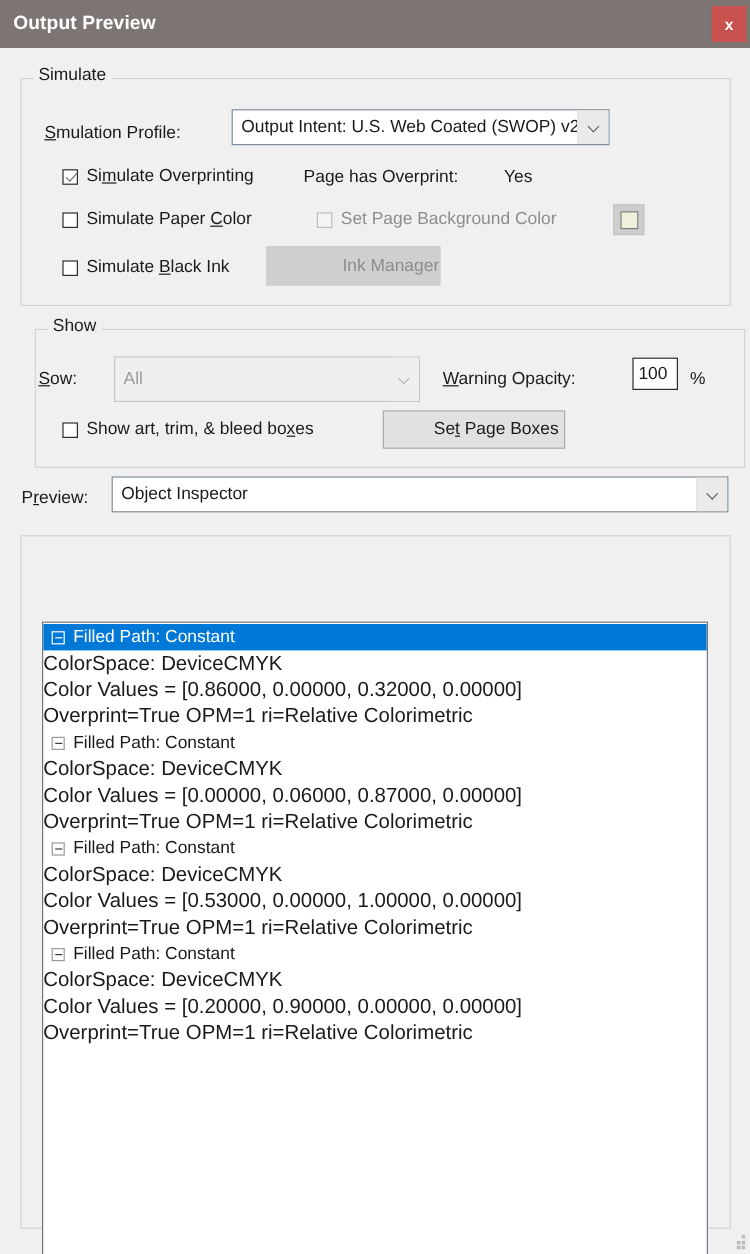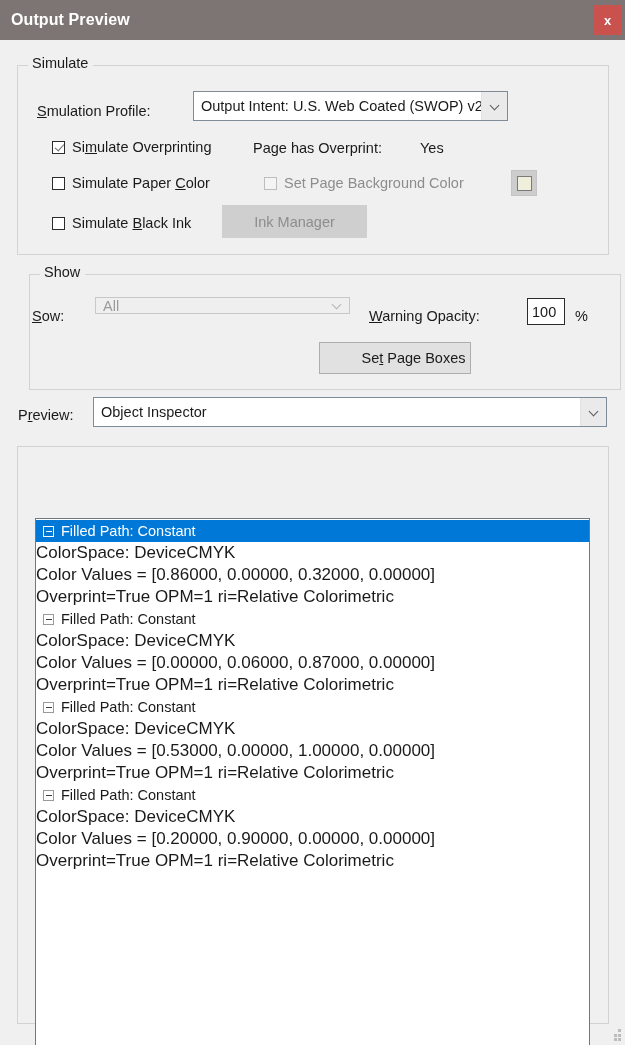--- a/index.html
+++ b/index.html
@@ -335,44 +335,48 @@
 
   <div class="swatch-btn" style="left:511px; top:130px; width:26px; height:26px;">
     <span class="swatch-inner" id="swatch-inner" style="background: rgb(239, 239, 220);"></span>
   </div>
 
   <div class="cbox-row" style="left:36px; top:176px;">
     <span class="cbox"></span>
     <span class="cbox-label"><span>Simulate </span><u class="mn">B</u><span>lack Ink</span></span>
   </div>
 
-  <div class="btn disabled" style="left:222px; top:165px; width:145px; height:33px;">
+  <div class="btn disabled" style="left:222px; top:165px; width:145px; height:33px;justify-content:flex-end;">
     <span>Ink Manager</span>
   </div>
 
   <div class="groupbox" id="grp-show">
     <span class="groupbox-title">Show</span>
   </div>
 
   <span class="lbl" style="left:32px; top:269px;"><u class="mn">S</u><span>ow:</span></span>
 
-  <div class="combo disabled" style="left:95px; top:257px; width:255px; height:17px;">
+  <div class="combo disabled" style="left:95px; top:257px; width:255px; height:38px;">
     <span class="combo-text">All</span>
     <span class="combo-arrow">
         <i class="chev"></i>
       </span>
   </div>
 
   <span class="lbl" style="left:369px; top:269px;"><u class="mn">W</u><span>arning Opacity:</span></span>
 
   <div class="textinput" style="left:527px; top:258px; width:38px; height:27px;">
     <span>100</span>
   </div>
   <span class="lbl" style="left:575px; top:269px;">%</span>
 
+  <div class="cbox-row" style="left:36px; top:311px;">
+    <span class="cbox"></span>
+    <span class="cbox-label"><span>Show art, trim, &amp; bleed bo</span><u class="mn">x</u><span>es</span></span>
+  </div>
 
   <div class="btn" style="left:319px; top:302px; width:152px; height:32px;padding-left:37px;">
     <span><span>Se</span><u class="mn">t</u><span> Page Boxes</span></span>
   </div>
 
   <span class="lbl" style="left:18px; top:368px;"><span>P</span><u class="mn">r</u><span>eview:</span></span>
 
   <div class="combo" style="left:93px; top:357px; width:514px; height:30px;">
     <span class="combo-text">Object Inspector</span>
     <span class="combo-arrow">

